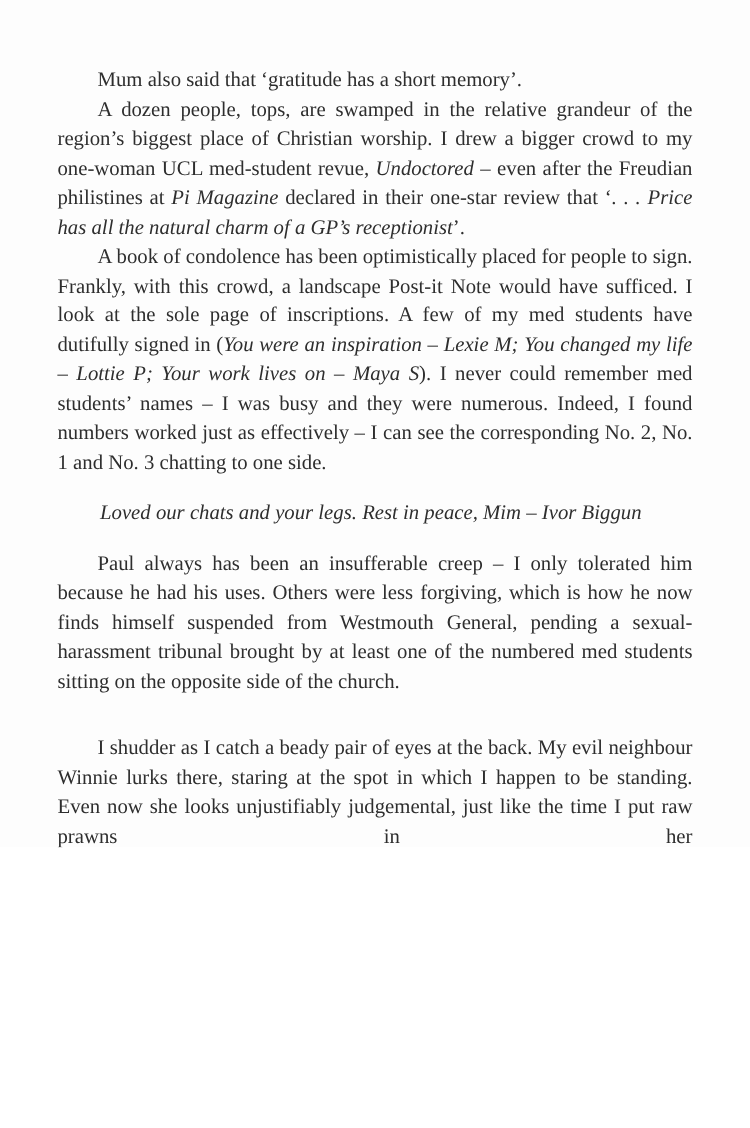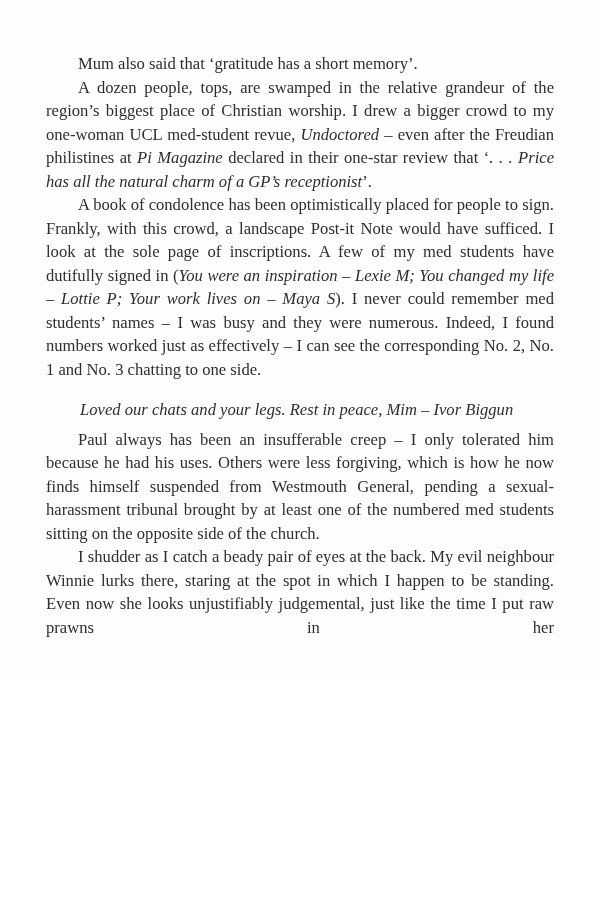--- a/index.html
+++ b/index.html
@@ -30,24 +30,25 @@
     margin: 0;
     padding: 0;
   }
   .text-block p.body {
     text-indent: 32px;
   }
   .text-block p.quote {
     font-style: italic;
     text-indent: 0;
     text-align: left;
-    margin: 17px 0 6px 34px;
+    margin: 17px 0 17px 34px;
   }
   .text-block p.justify-last {
     text-align-last: justify;
+    margin-top: 30px;
   }
   .text-block i {
     font-style: italic;
   }
 </style>
 </head>
 <body>
 
 <div class="page">
   <div class="text-block" id="text-block" style="color: rgb(46, 46, 46);">

